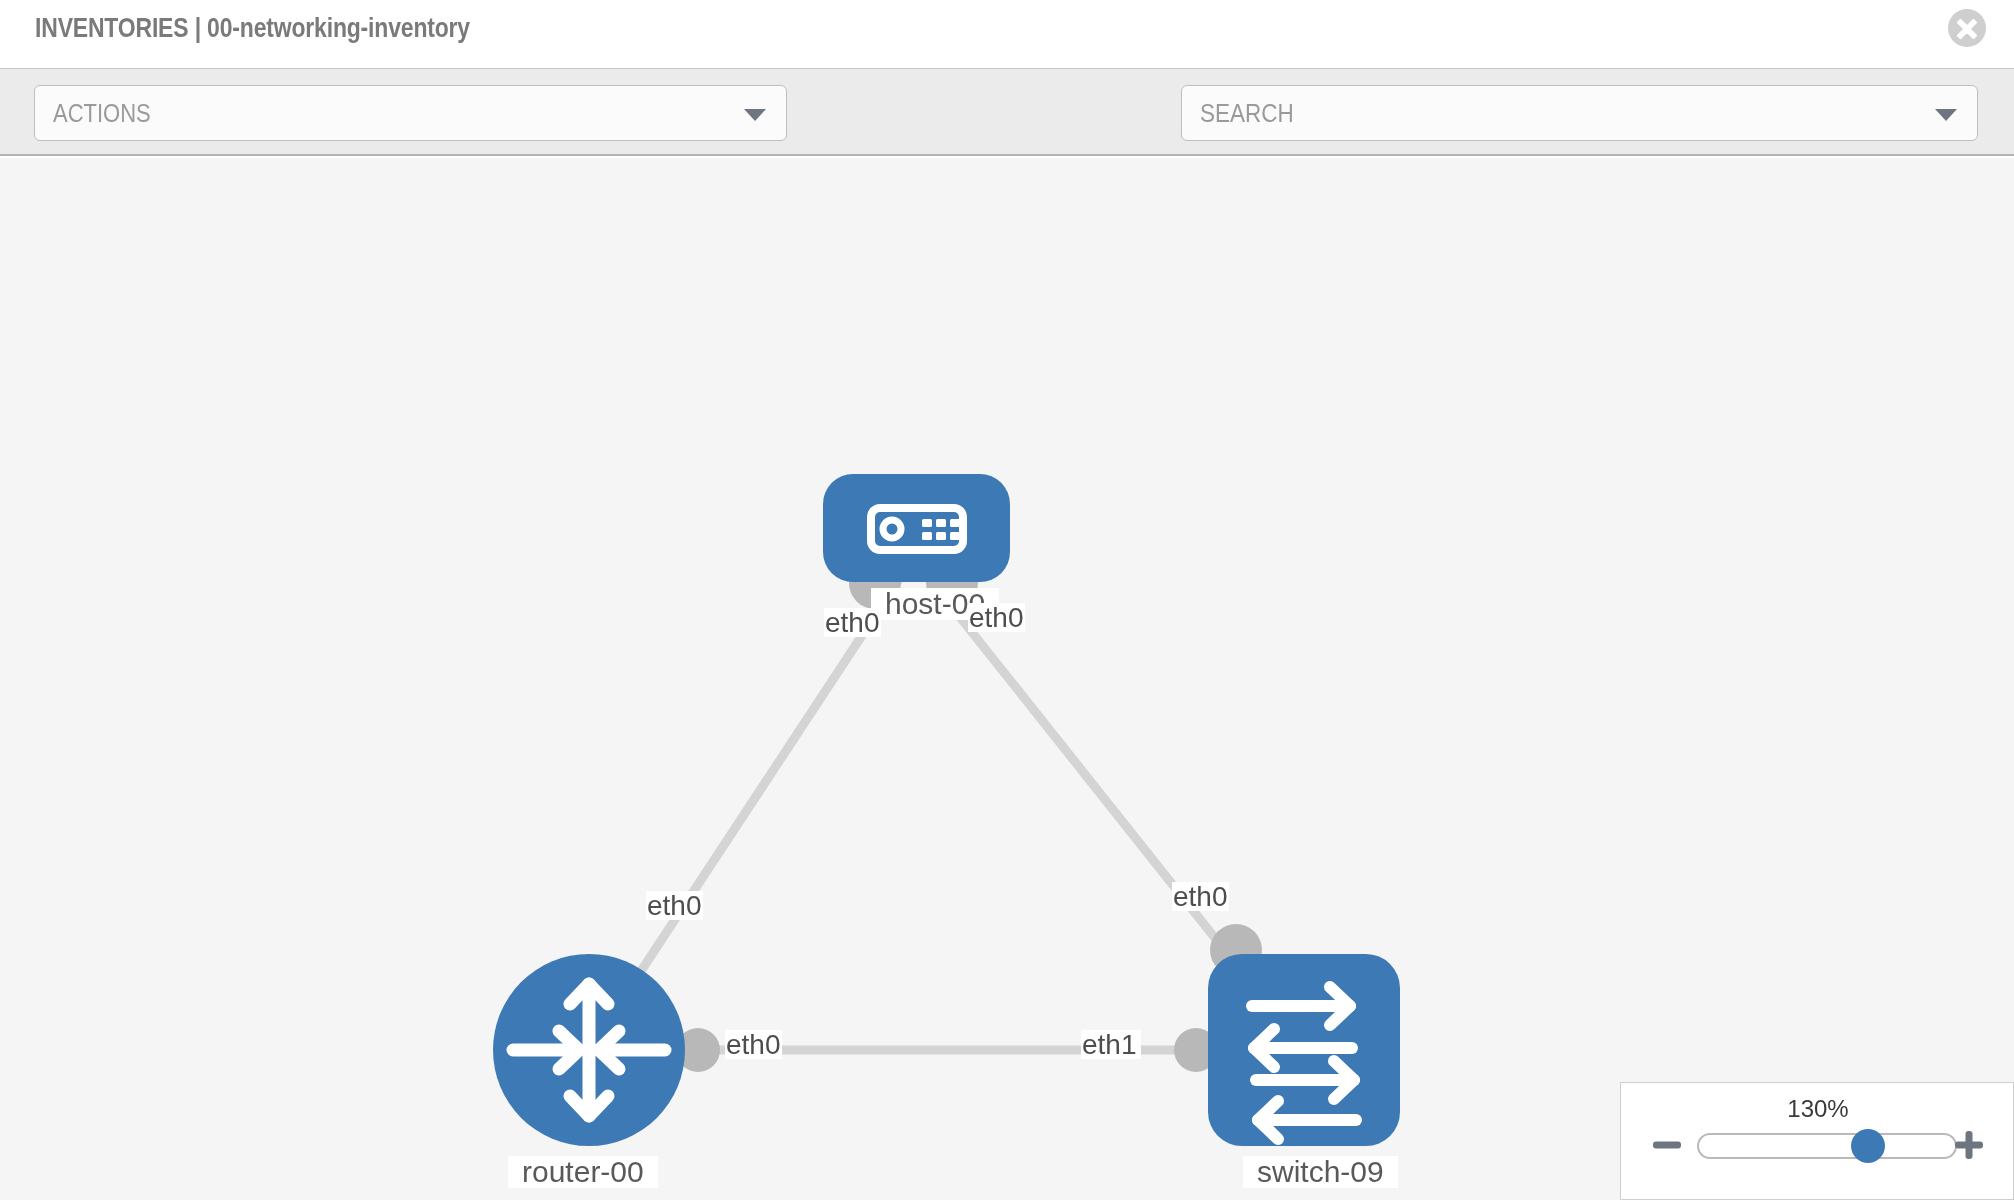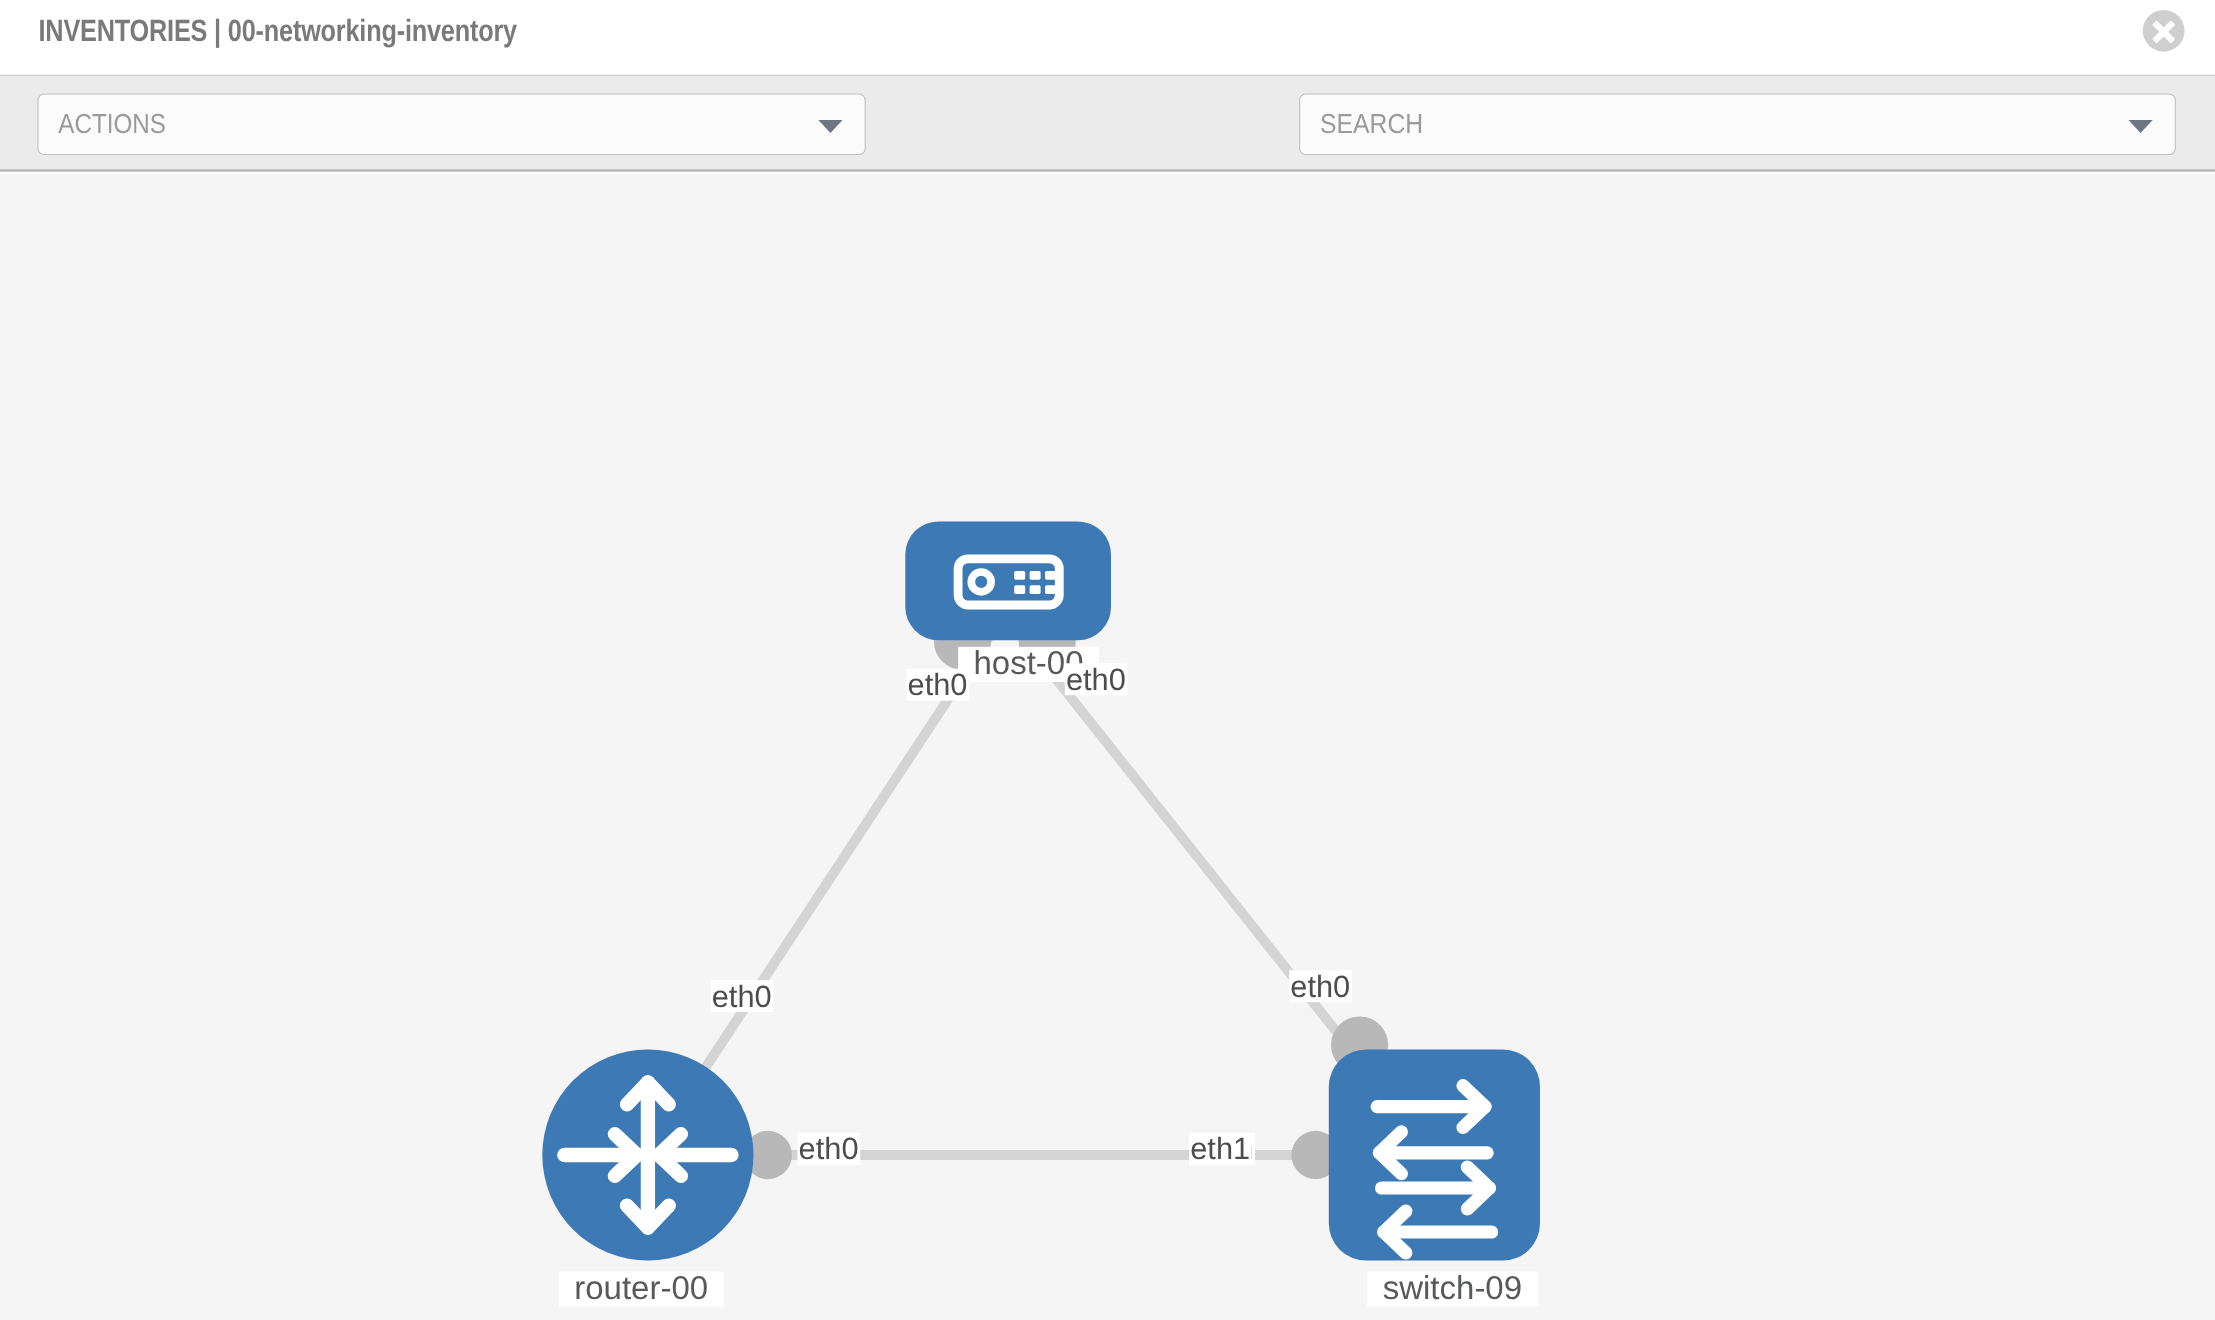--- a/index.html
+++ b/index.html
@@ -293,14 +293,33 @@
   <div class="node-label" style="left:1243px; top:998px;">switch-09</div>
 
   <div class="iface-label" style="left:824px; top:450px;">eth0</div>
   <div class="iface-label" style="left:968px; top:445px;">eth0</div>
   <div class="iface-label" style="left:646px; top:733px;">eth0</div>
   <div class="iface-label" style="left:1172px; top:724px;">eth0</div>
   <div class="iface-label" style="left:725px; top:872px;">eth0</div>
   <div class="iface-label" style="left:1100px; top:872px;">eth</div>
   <div class="iface-label" style="left:1081px; top:872px;">eth1</div>
 
+  <div class="zoom-panel" style="left:1620px; top:924px;">
+    <div class="zoom-value">130%</div>
+
+    <div class="zoom-minus">
+      <svg width="36" height="36" viewBox="0 0 36 36">
+        <rect x="4" y="14.5" width="28" height="7" rx="3" fill="#6d7680"></rect>
+      </svg>
+    </div>
+
+    <div class="zoom-track"></div>
+    <div class="zoom-thumb"></div>
+
+    <div class="zoom-plus">
+      <svg width="36" height="36" viewBox="0 0 36 36">
+        <rect x="4" y="14.5" width="28" height="7" rx="3" fill="#6d7680"></rect>
+        <rect x="14.5" y="4" width="7" height="28" rx="3" fill="#6d7680"></rect>
+      </svg>
+    </div>
+  </div>
 
 </div>
 
 </body></html>

